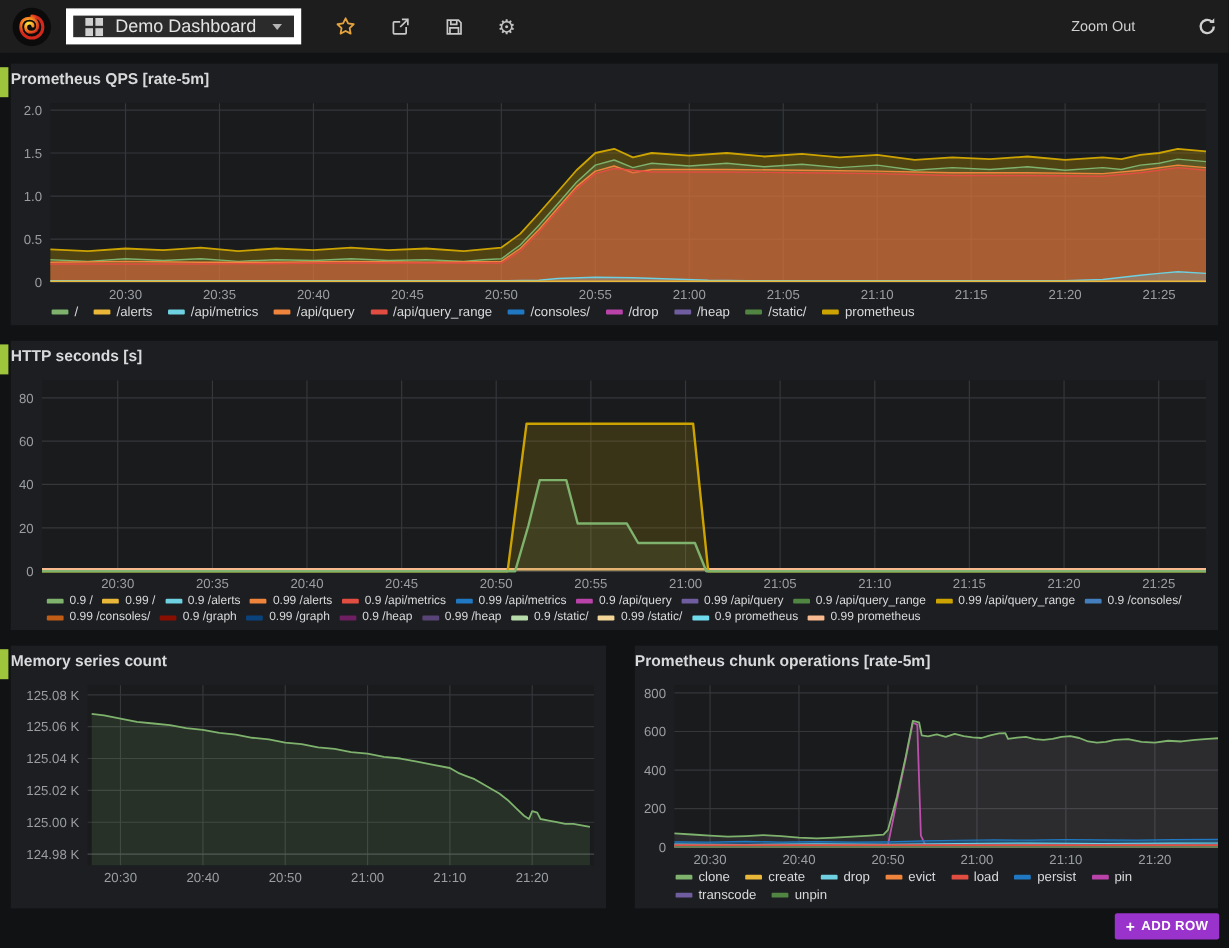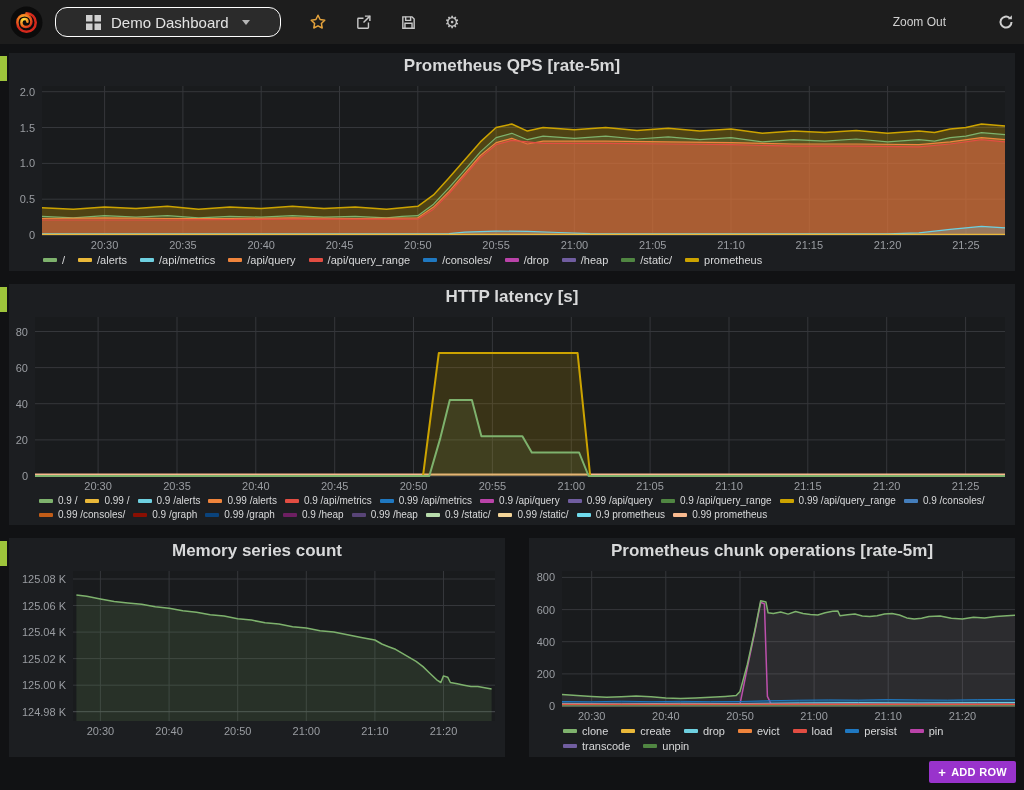--- a/index.html
+++ b/index.html
@@ -3,22 +3,22 @@
 <meta charset="utf-8">
 <style>
   html,body{margin:0;padding:0}
   body{
     width:1024px;height:790px;overflow:hidden;position:relative;
     background:#111214;font-family:"Liberation Sans",sans-serif;color:#d8d9da;
   }
   
   .navbar{height:44px;background:#1d1d1d;display:flex;align-items:center;padding:0 10px;}
   .logo{width:33px;height:33px;margin-right:12px;cursor:pointer;flex:0 0 auto}
-  .dash-btn{background:#2b2b2b;border:1px solid #ffffff;border-radius:12px;height:30px;
-    padding:0 30px;display:flex;gap:10px;align-items:center;color:#e3e3e3;font-size:15px;
+  .dash-btn{background:#2b2b2b;border:6px solid #ffffff;border-radius:0;height:30px;
+    padding:0 10px;display:flex;gap:10px;align-items:center;color:#e3e3e3;font-size:15px;
     font-family:inherit;cursor:pointer}
   .nav-ic{background:none;border:none;padding:0;margin-left:28px;cursor:pointer;color:#c8c8c8;
     display:flex;align-items:center;font-size:16px;line-height:1}
   .gear-glyph{font-size:17px;color:#c2c2c2}
   .nav-right{margin-left:auto;display:flex;align-items:flex-start}
   .zoom-out{background:none;border:none;color:#d0d0d0;font-size:12px;font-family:inherit;
     cursor:pointer;margin-right:26px}
   .timepicker{background:none;border:none;color:#d8d8d8;font-size:13px;font-family:inherit;
     display:flex;align-items:center;gap:6px;cursor:pointer}
   .caret{width:0;height:0;border-left:4px solid transparent;border-right:4px solid transparent;
@@ -28,21 +28,21 @@
   .content{padding:9px 9px 0 9px}
   .row{position:relative;margin-bottom:13px}
   .row3{display:flex;gap:24px}
   .row-tab{position:absolute;left:-9px;top:3px;width:7px;height:25px;cursor:pointer}
   .panel{background:#1c1e21;display:flex;flex-direction:column;width:100%}
   .row1 .panel{height:218px}
   .row2 .panel{height:241px}
   .row3 .panel{height:219px}
   .p-left{width:496px;flex:0 0 auto}
   .p-right{flex:1}
-  .panel-title{height:25px;line-height:26px;text-align:center;font-weight:bold;font-size:17px;
+  .panel-title{height:25px;line-height:26px;text-align:left;font-weight:bold;font-size:13px;
     color:#d8d9da;cursor:pointer;flex:0 0 auto}
   .chart{flex:1;position:relative;overflow:hidden}
   .chart svg{position:absolute;left:0;top:0}
   .chart svg text{fill:#9a9da2;font-size:11px}
   .legend{padding:1px 8px 5px 34px;display:flex;flex-wrap:wrap;column-gap:13px;row-gap:3px;
     align-items:center;font-size:11px;color:#d8d9da;overflow:hidden;flex:0 0 auto}
   .row2 .legend{font-size:10px;column-gap:8px;padding-left:30px}
   .li{display:inline-flex;align-items:center;white-space:nowrap;cursor:pointer}
   .sw{display:inline-block;width:14px;height:4px;border-radius:1px;margin-right:5px}
   
@@ -224,21 +224,21 @@
             <i class="sw" style="background:#CCA300"></i>
             <span>prometheus</span>
           </span>
         </div>
     </section>
   </div>
 
   <div class="row row2">
     <span class="row-tab" style="background: rgb(158, 197, 59);"></span>
     <section class="panel">
-      <div class="panel-title">HTTP latency [s]</div>
+      <div class="panel-title">HTTP seconds [s]</div>
       <div class="chart">
           <svg width="1006" height="185">
             <rect x="26" y="8" width="970" height="159" fill="#191b1d"></rect>
             <line x1="89.1" y1="8" x2="89.1" y2="167.0" stroke="#35373b"></line>
             <text x="89.1" y="181" text-anchor="middle">20:30</text>
             <line x1="168.0" y1="8" x2="168.0" y2="167.0" stroke="#35373b"></line>
             <text x="168.0" y="181" text-anchor="middle">20:35</text>
             <line x1="246.8" y1="8" x2="246.8" y2="167.0" stroke="#35373b"></line>
             <text x="246.8" y="181" text-anchor="middle">20:40</text>
             <line x1="325.7" y1="8" x2="325.7" y2="167.0" stroke="#35373b"></line>

